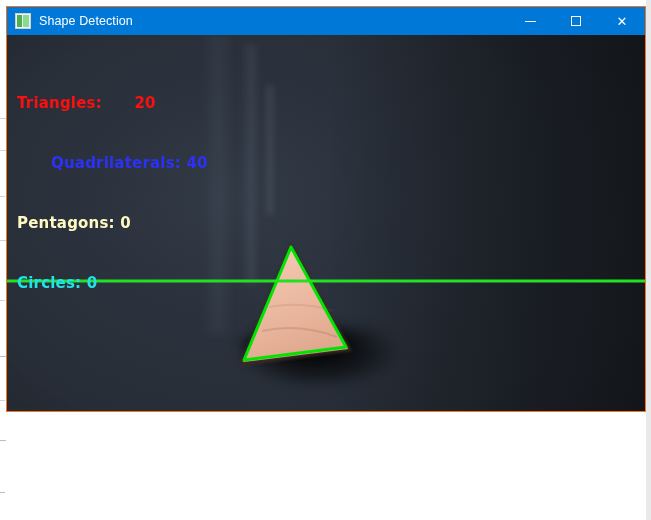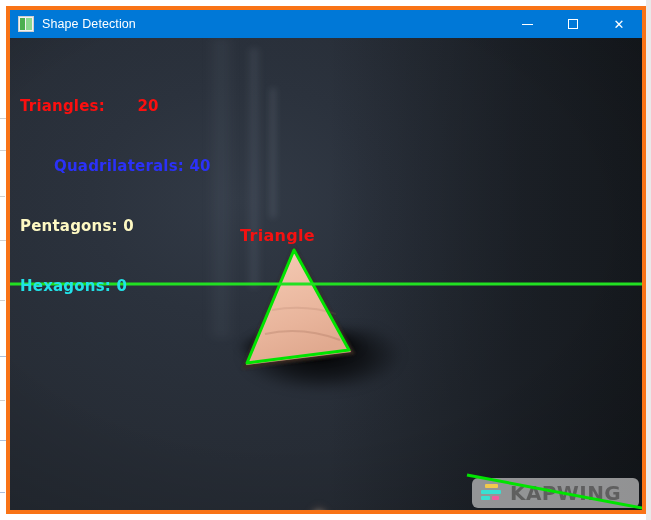--- a/index.html
+++ b/index.html
@@ -47,22 +47,22 @@
     width: 5px; height: 520px;
     background: #e9e9e9;
   }
 
   
   #app-window {
     position: absolute;
     left: 6px;
     top: 6px;
     width: 640px;
-    height: 508px;
-    border: 4px solid #f97316;
+    height: 406px;
+    border: 1px solid #f97316;
     box-sizing: border-box;
     background: #000;
     overflow: hidden;
   }
 
   
   #title-bar {
     position: absolute;
     left: 0; top: 0;
     width: 100%;
@@ -363,24 +363,23 @@
 
       <polygon id="detected-contour" points="284,212 339,312 237,325" fill="none" stroke="#00e400" stroke-width="3" stroke-linejoin="round"></polygon>
 
       <line id="scan-line" x1="0" y1="246" x2="638" y2="246" stroke="#22e022" stroke-width="3"></line>
     </svg>
 
     <div id="shape-counters">
       <span class="counter-row" id="counter-triangles" style="color: rgb(251, 15, 15);"><span class="counter-label">Triangles:</span><span class="counter-value">      </span><span class="counter-value">20</span></span>
       <span class="counter-row" id="counter-quads" style="color: rgb(43, 49, 247);"><span class="counter-label">Quadrilaterals:</span><span class="counter-value"> </span><span class="counter-value">40</span></span>
       <span class="counter-row" id="counter-pentagons" style="color: #fef9c3;"><span class="counter-label">Pentagons:</span><span class="counter-value"> </span><span class="counter-value">0</span></span>
-      <span class="counter-row" id="counter-circles" style="color: rgb(33, 226, 232);"><span class="counter-label">Hexagons:</span><span class="counter-value"> </span><span class="counter-value">0</span></span>
-    </div>
-
-    <div id="shape-name-label" style="color: rgb(244, 17, 17);">Triangle</div>
+      <span class="counter-row" id="counter-circles" style="color: rgb(33, 226, 232);"><span class="counter-label">Circles:</span><span class="counter-value"> </span><span class="counter-value">0</span></span>
+    </div>
+
 
     <div id="kapwing-watermark">
       <div id="kapwing-logo-icon">
         <span class="kw-bar b1"></span>
         <span class="kw-bar b2"></span>
         <span class="kw-bar b3"></span>
         <span class="kw-bar b4"></span>
       </div>
       <div id="kapwing-wordmark">KAPWING</div>
     </div>

